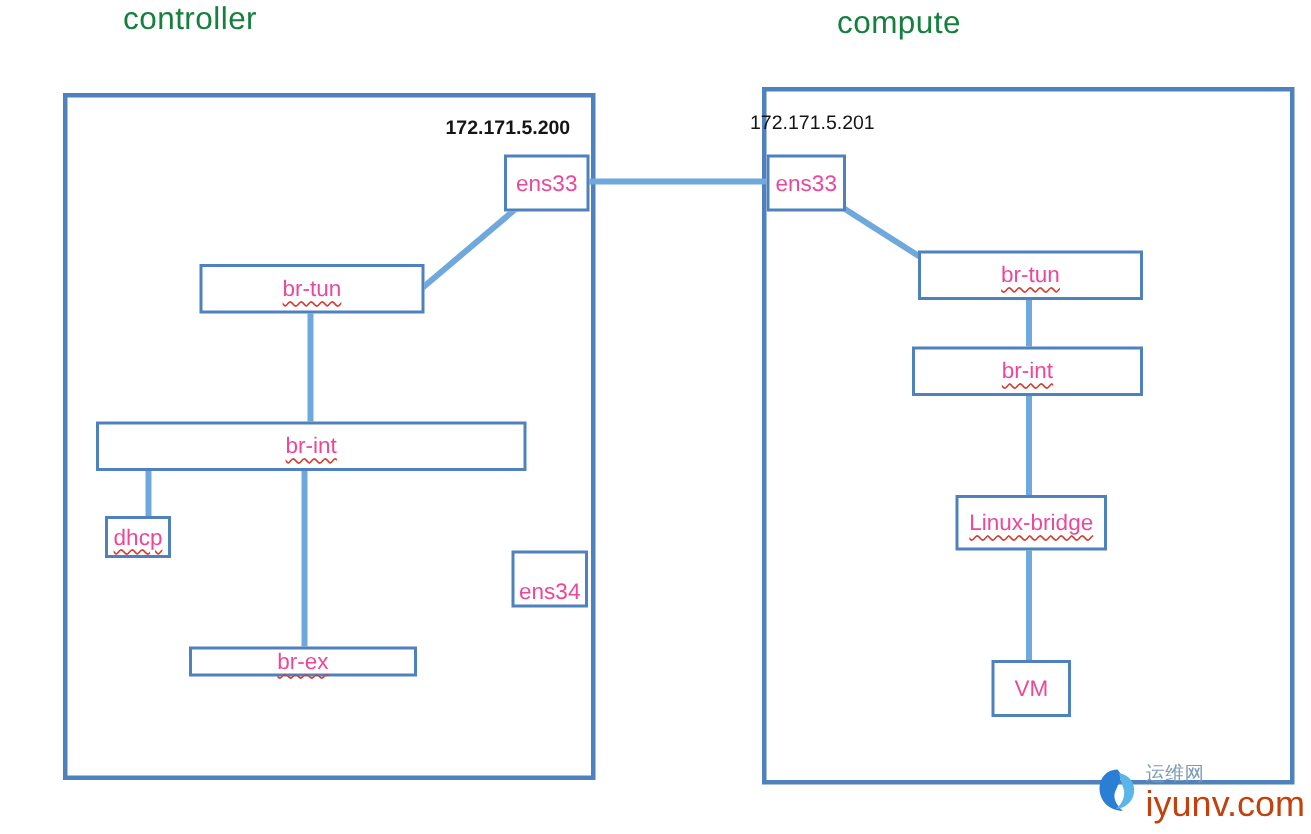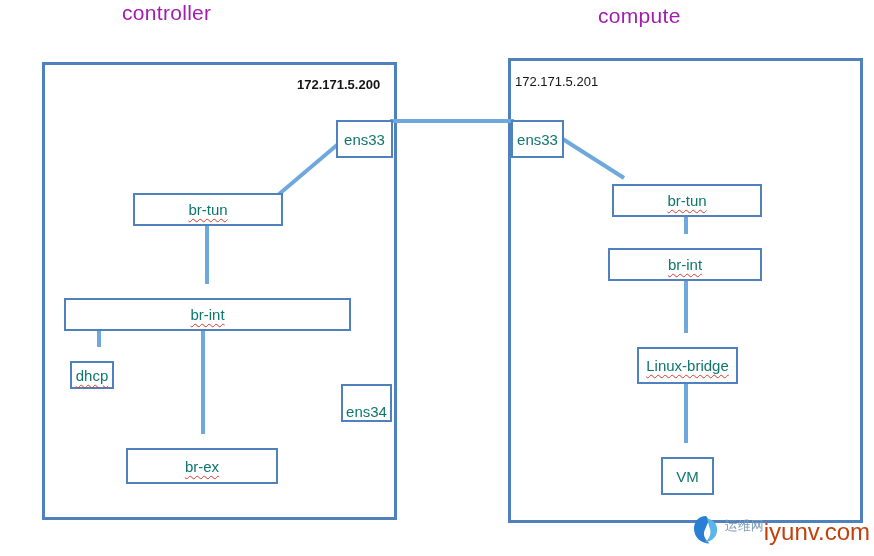--- a/index.html
+++ b/index.html
@@ -1,27 +1,27 @@
 <!DOCTYPE html>
 <html><head>
 <meta charset="utf-8">
 <style>
   html,body{margin:0;padding:0;background:#ffffff;}
   body{font-family:"Liberation Sans", sans-serif;}
   .stage{position:relative;width:874px;height:556px;background:#ffffff;overflow:hidden;}
-  .title{position:absolute;font-size:21px;color:#a21caf;letter-spacing:0.3px;margin-left:40px;}
+  .title{position:absolute;font-size:21px;color:#15803d;letter-spacing:0.3px;}
   .bigbox{position:absolute;border:3px solid #4f81bd;background:transparent;box-sizing:border-box;}
   .node{position:absolute;border:2px solid #4f81bd;background:#ffffff;box-sizing:border-box;
-        display:flex;align-items:center;justify-content:center;font-size:15px;color:#0f766e;margin-top:17px;}
+        display:flex;align-items:center;justify-content:center;font-size:15px;color:#ec4899;}
   .misspell{text-decoration:underline wavy #d43a2f;text-decoration-thickness:1px;text-underline-offset:3px;}
   .ip{position:absolute;font-size:13px;color:#151515;}
   svg.connectors{position:absolute;left:0;top:0;pointer-events:none;}
   svg.connectors line{stroke:#6fa8dc;stroke-width:4;}
   .wm{position:absolute;right:4px;bottom:6px;display:flex;align-items:center;gap:5px;}
-  .wm-texts{display:flex;flex-direction:row;align-items:flex-start;line-height:1.1;}
+  .wm-texts{display:flex;flex-direction:column;align-items:flex-start;line-height:1.1;}
   .wm-cn{font-size:13px;color:#7d9bb5;}
   .wm-site{font-size:24px;font-weight:normal;color:#c2410c;}
 </style>
 </head>
 <body>
 
 <div class="stage">
 
   <div class="title" style="left:82px;top:1px;">controller</div>
   <div class="title" style="left:558px;top:4px;">compute</div>
@@ -49,42 +49,42 @@
   </div>
   <div class="node" style="left:64px;top:281px;width:287px;height:33px;">
     <span class="misspell">br-int</span>
   </div>
   <div class="node" style="left:70px;top:344px;width:44px;height:28px;">
     <span class="misspell">dhcp</span>
   </div>
   <div class="node" style="left:341px;top:367px;width:51px;height:38px;align-items:flex-end;">
     <span>ens34</span>
   </div>
-  <div class="node" style="left:126px;top:431px;width:152px;height:36px;">
+  <div class="node" style="left:126px;top:431px;width:152px;height:20px;">
     <span class="misspell">br-ex</span>
   </div>
 
   <div class="node" style="left:511px;top:103px;width:53px;height:38px;">
     <span>ens33</span>
   </div>
   <div class="node" style="left:612px;top:167px;width:150px;height:33px;">
     <span class="misspell">br-tun</span>
   </div>
   <div class="node" style="left:608px;top:231px;width:154px;height:33px;">
     <span class="misspell">br-int</span>
   </div>
   <div class="node" style="left:637px;top:330px;width:101px;height:37px;">
     <span class="misspell">Linux-bridge</span>
   </div>
   <div class="node" style="left:661px;top:440px;width:53px;height:38px;">
     <span>VM</span>
   </div>
 
   <div class="ip" style="left:297px;top:77px;font-weight:bold;">172.171.5.200</div>
-  <div class="ip" style="left:515px;top:74px;text-align:right;">172.171.5.201</div>
+  <div class="ip" style="left:500px;top:74px;text-align:right;">172.171.5.201</div>
 
   <div class="wm">
     <span>
       <svg width="28" height="32" viewBox="0 0 28 32">
         <path d="M14 2 C6.5 2 2 8 2 14.5 C2 23 8.5 29.5 17.5 29.5 C12.5 25 10.5 20 13 15.5 L17 6 Z" fill="#2a7fd4"></path>
         <path d="M15 4.5 C21.5 5.5 26 10.5 25 17.5 C24.2 23.5 19 28 13 28.3 C18 24 19.8 18.5 17.5 13.5 Z" fill="#5ab6e8"></path>
       </svg>
     </span>
     <span class="wm-texts">
       <span class="wm-cn">运维网</span>

